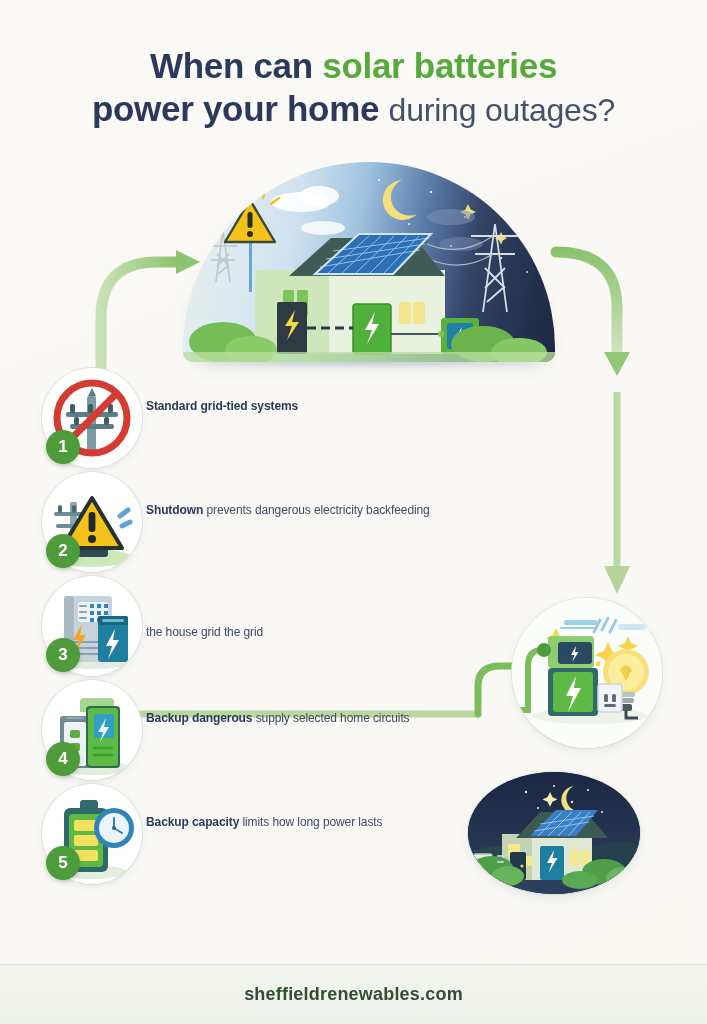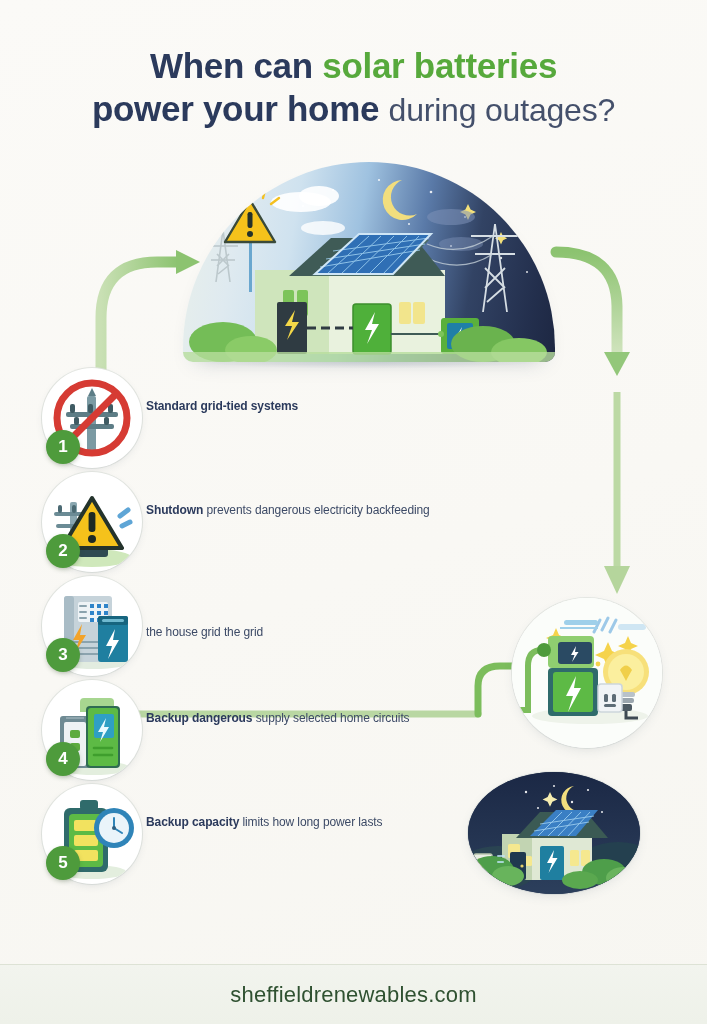--- a/index.html
+++ b/index.html
@@ -82,21 +82,21 @@
   #circle-night  { left:468px; top:772px; width:172px; height:122px;
                    border-radius:86px/61px; }
 
   
   .footer {
     position:absolute; left:0; bottom:0; width:707px; height:60px;
     background:linear-gradient(180deg,#f2f4ee 0%, #eef1e9 100%);
     display:flex; align-items:center; justify-content:center;
     border-top:1px solid rgba(210,216,200,.6);
   }
-  .footer-text { font-size:22px; font-weight:400; color:#2f5131; letter-spacing:.2px; }
+  .footer-text { font-size:18px; font-weight:700; color:#2f5131; letter-spacing:.2px; }
 
   svg { display:block; }
   .conn { position:absolute; left:0; top:0; width:707px; height:1024px; pointer-events:none; }
 </style>
 </head>
 <body>
 
 <div id="poster">
 
   <div class="title-wrap">

